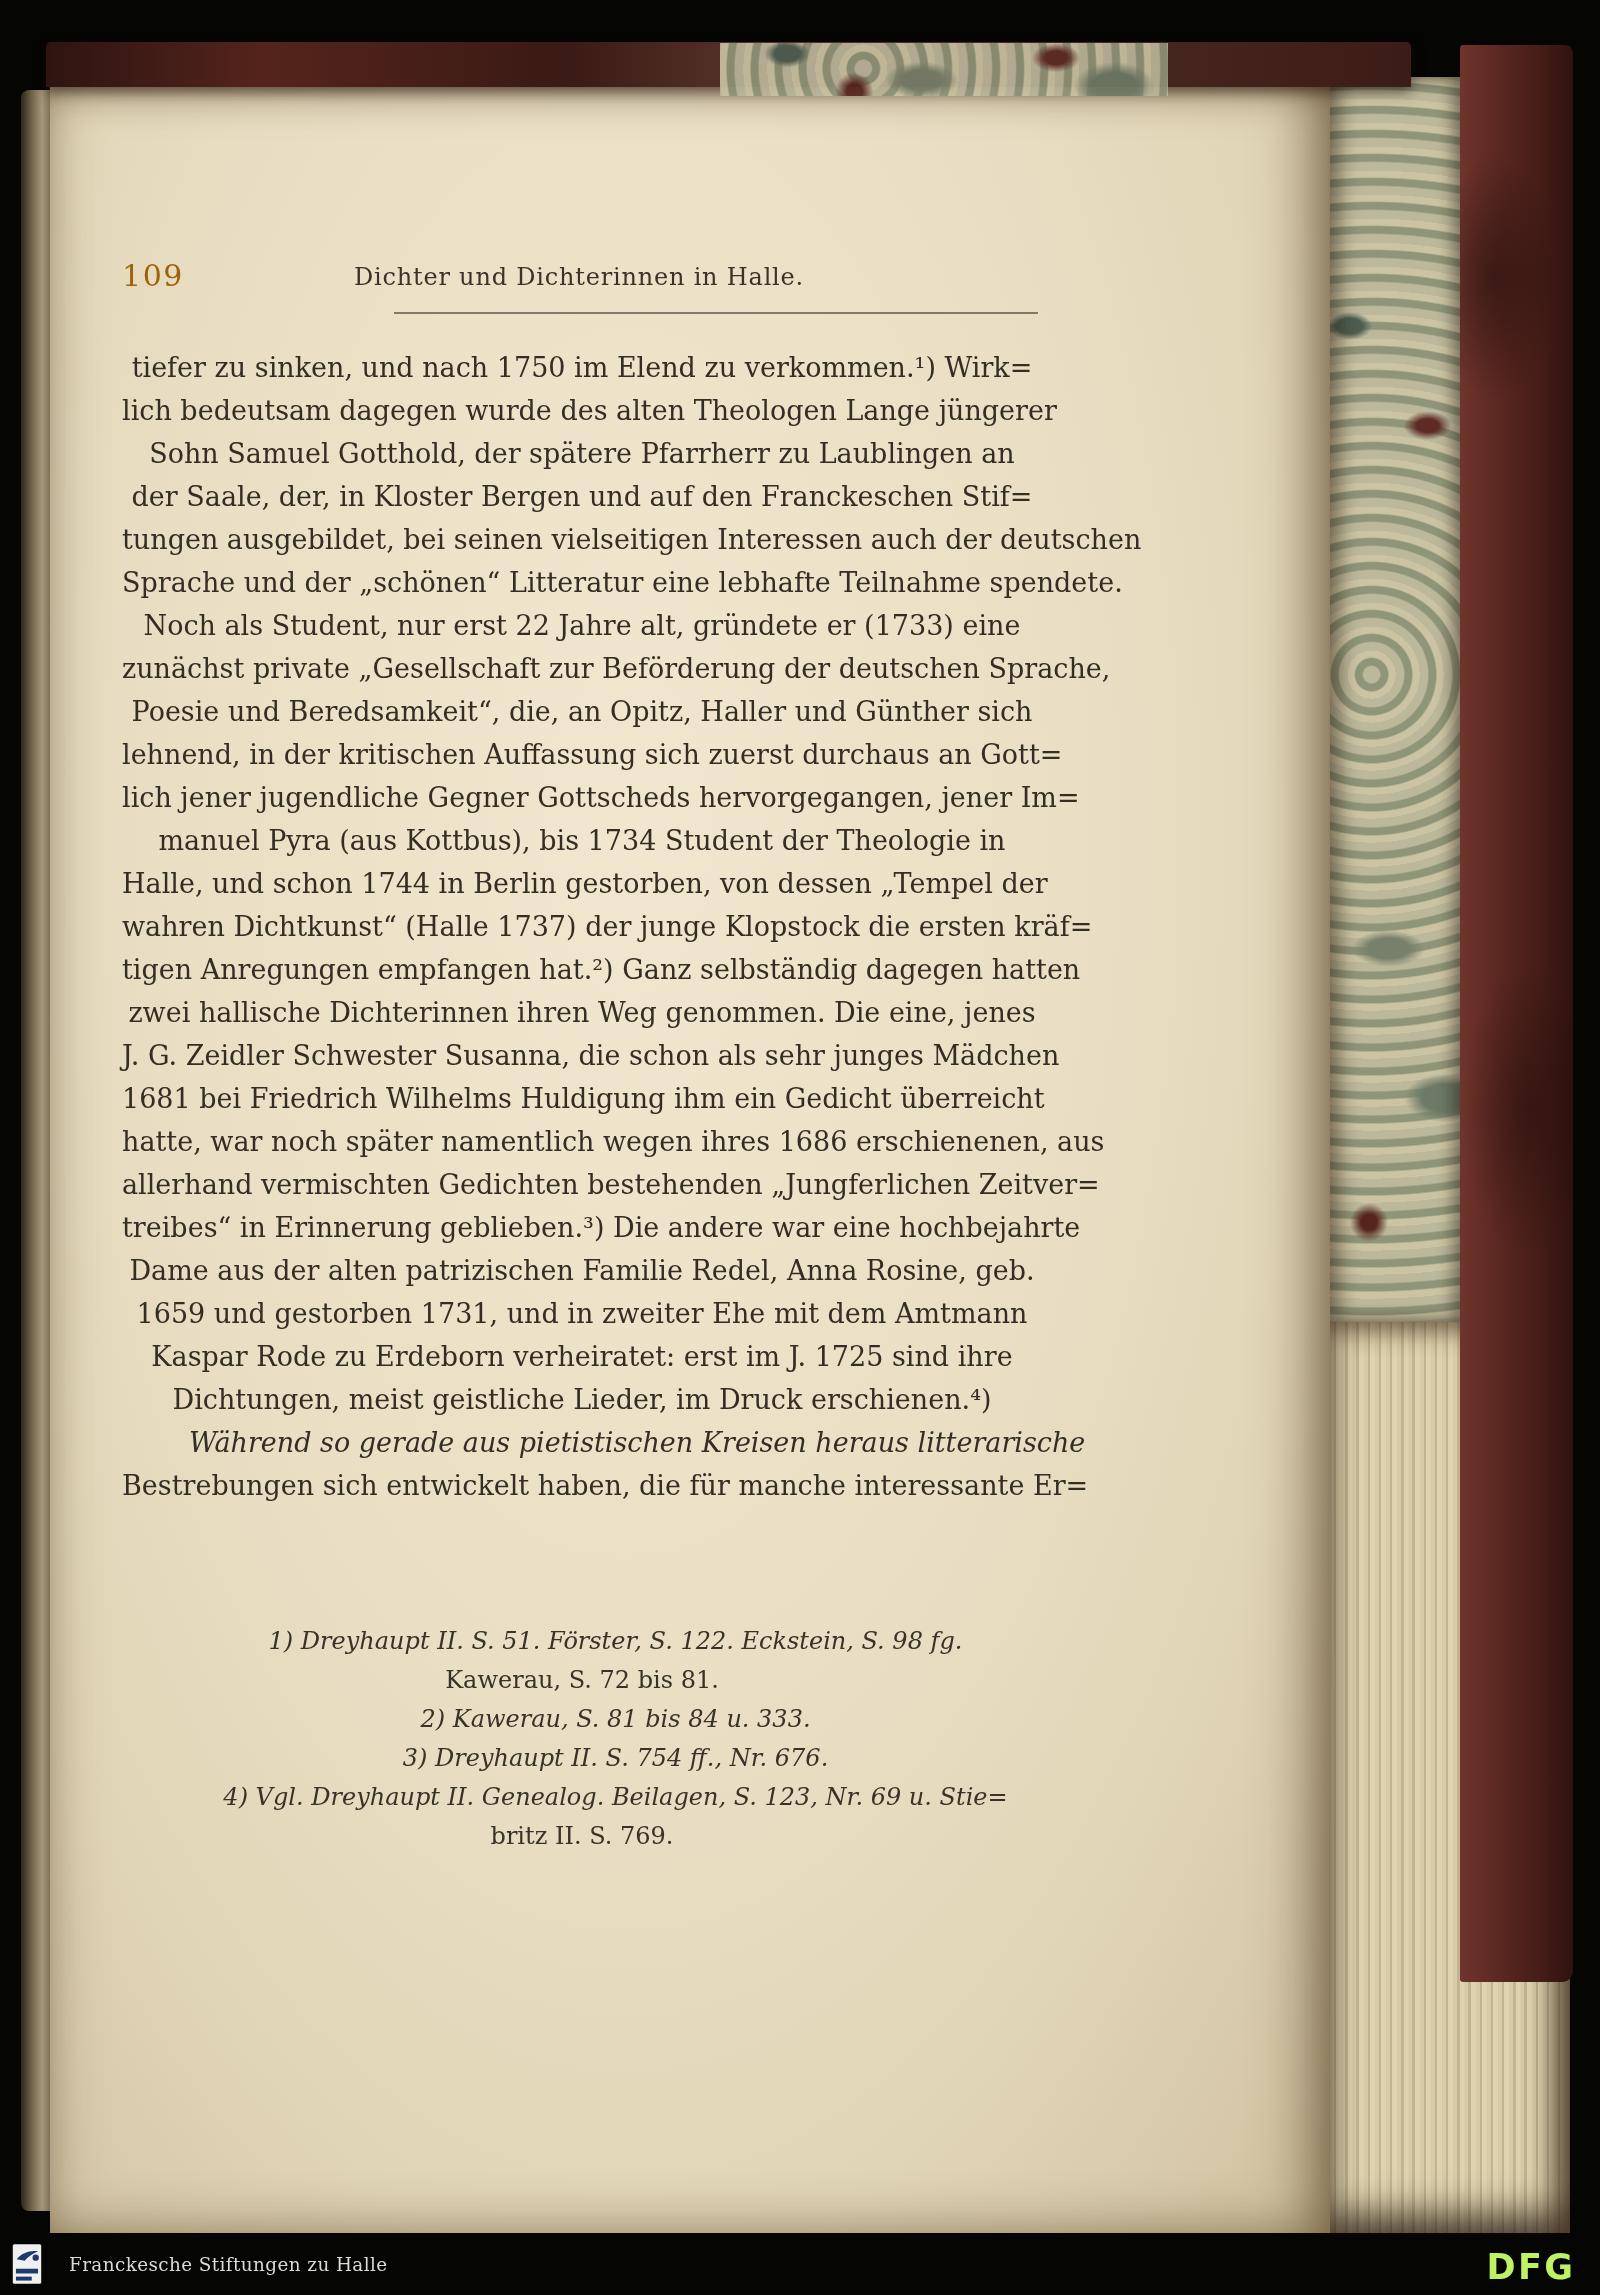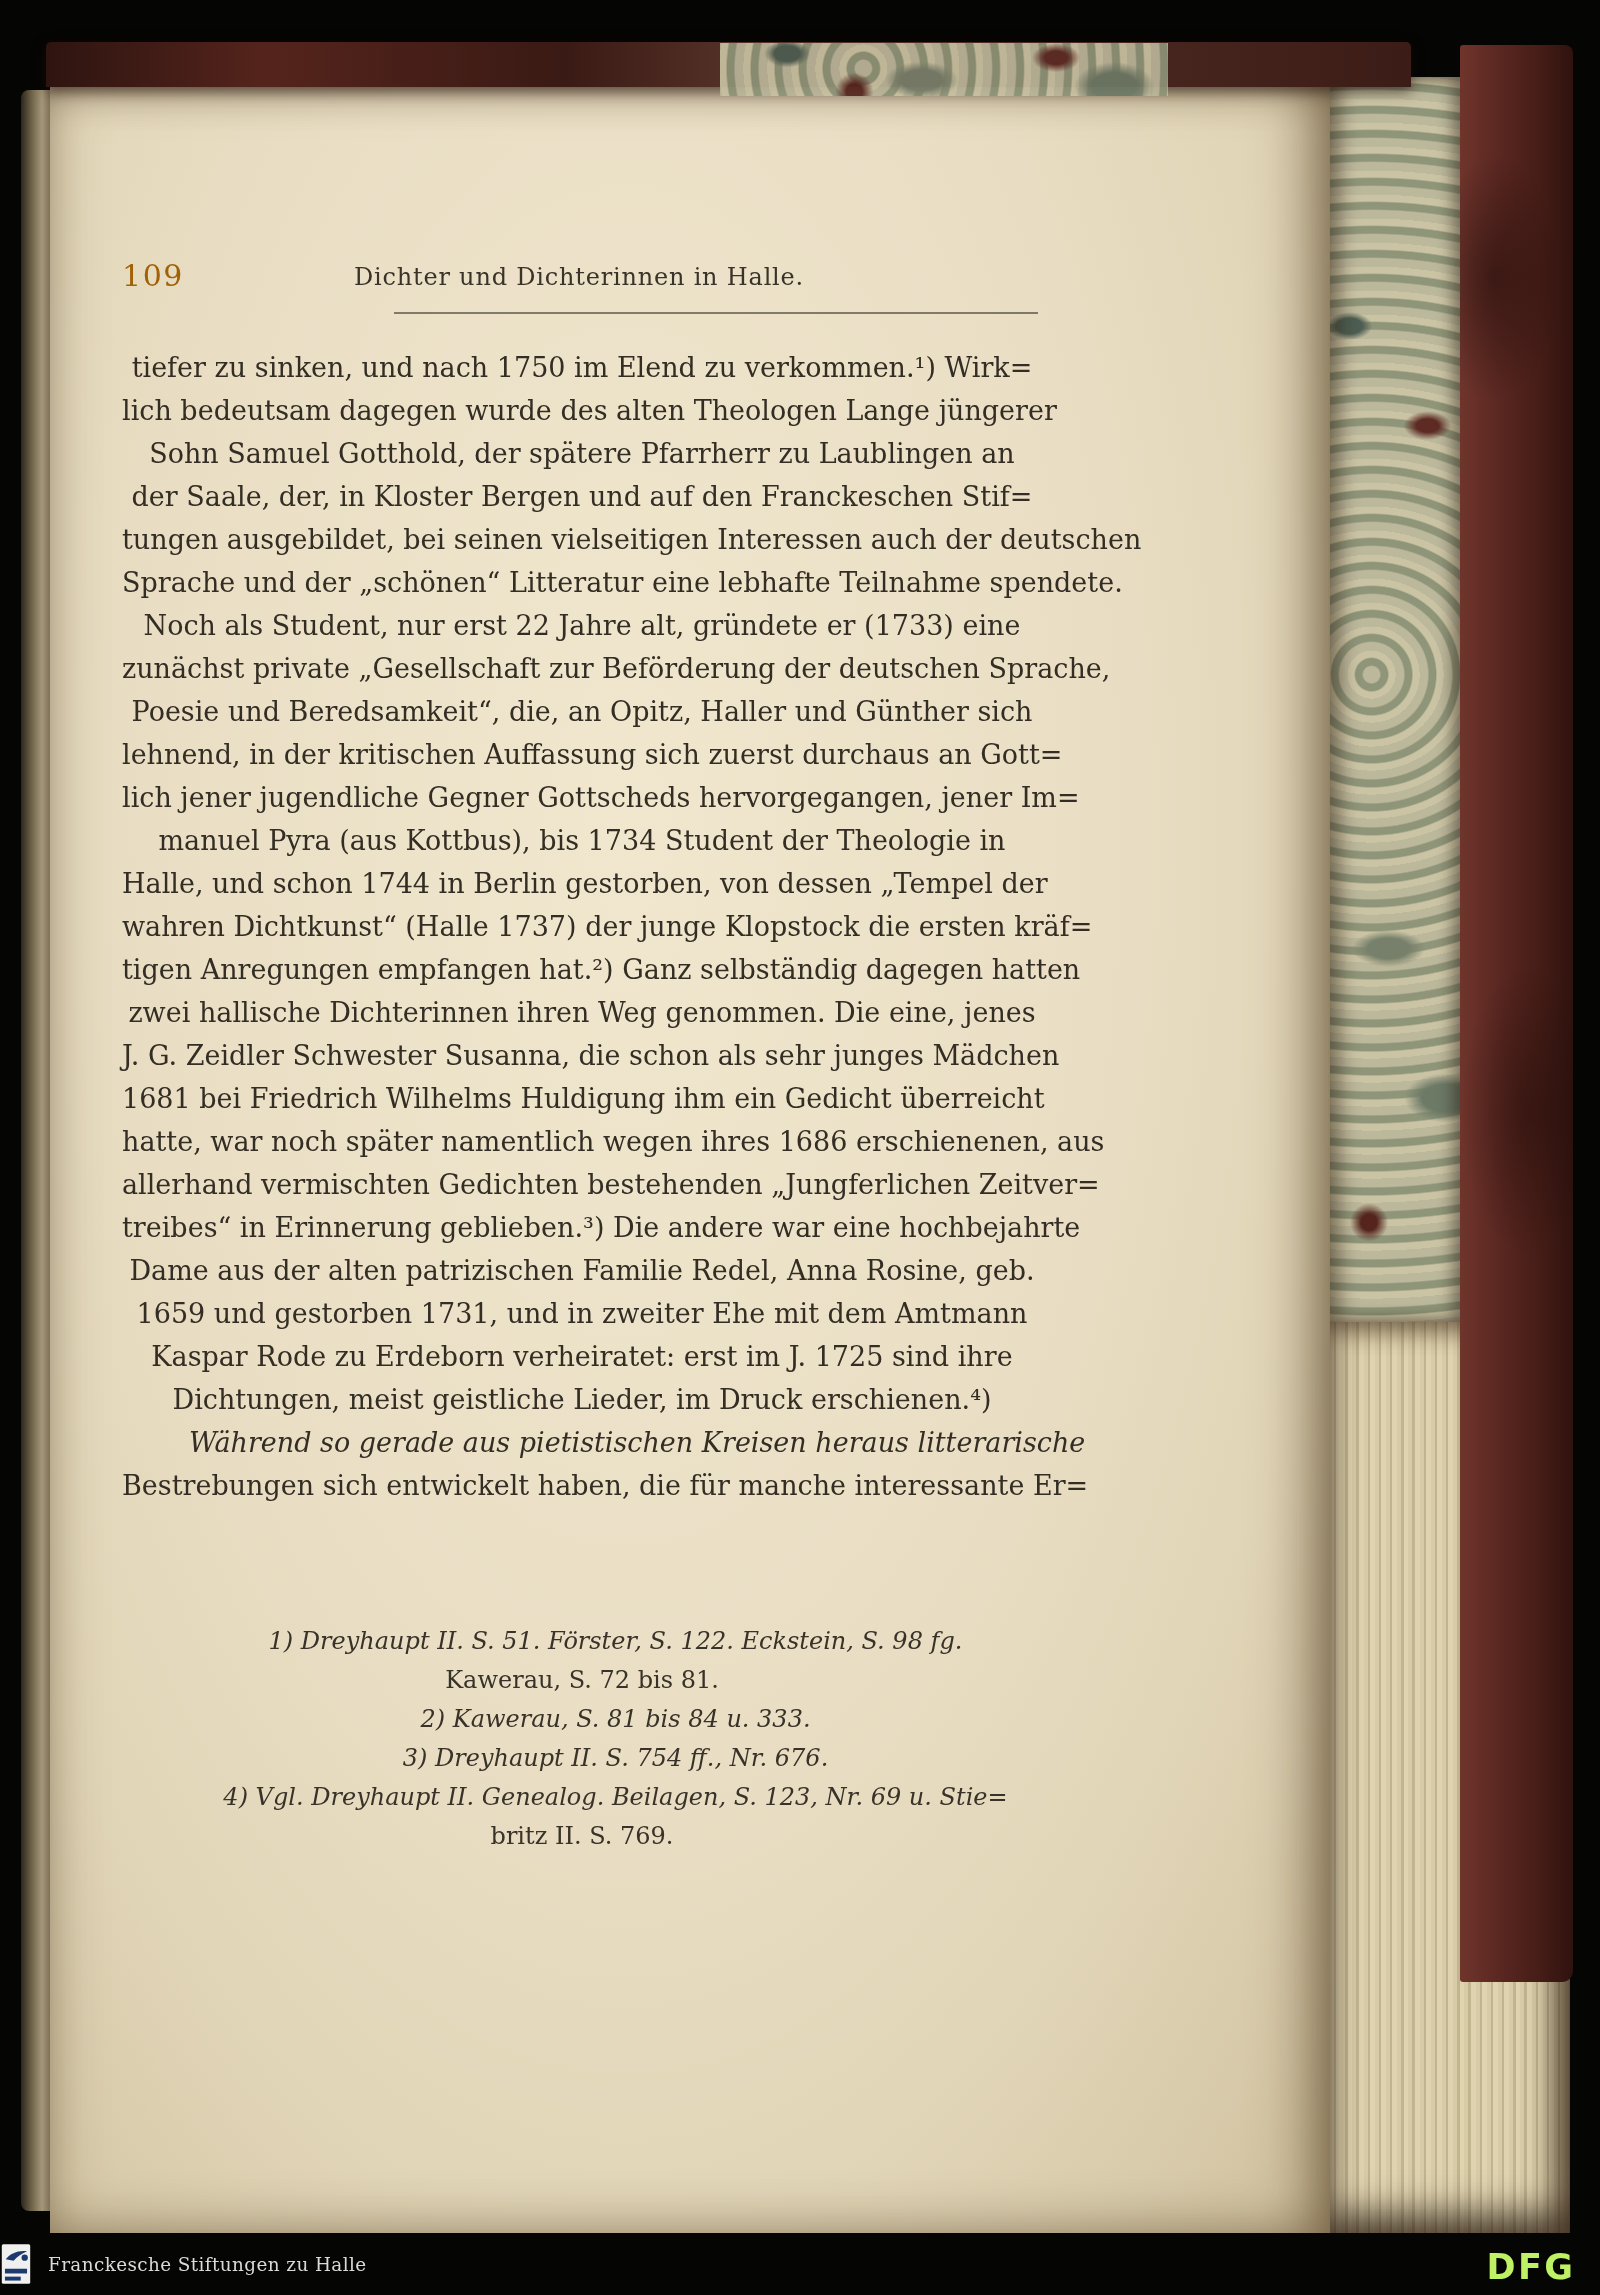--- a/index.html
+++ b/index.html
@@ -80,21 +80,21 @@
   .footnotes{
     position:absolute;left:72px;top:1545px;width:920px;
     font-size:24px;line-height:39px;color:#383228;
   }
 
   
   .footer-bar{
     position:absolute;left:0;top:2233px;width:1601px;height:62px;
     background:#050504;display:flex;align-items:center;
   }
-  .footer-left{display:flex;align-items:center;gap:17px;padding-left:1px;}
+  .footer-left{display:flex;align-items:center;gap:27px;padding-left:12px;}
   .francke-logo{width:30px;height:42px;flex:0 0 auto;}
   .institution{
     font-size:18.4px;color:#dadada;letter-spacing:0.4px;
     font-family:"DejaVu Serif", serif;
   }
   .dfg{
     position:absolute;right:25.6px;top:14.4px;
     font-family:"DejaVu Sans", sans-serif;font-weight:bold;
     font-size:35px;color:#bef264;letter-spacing:2.4px;
   }

